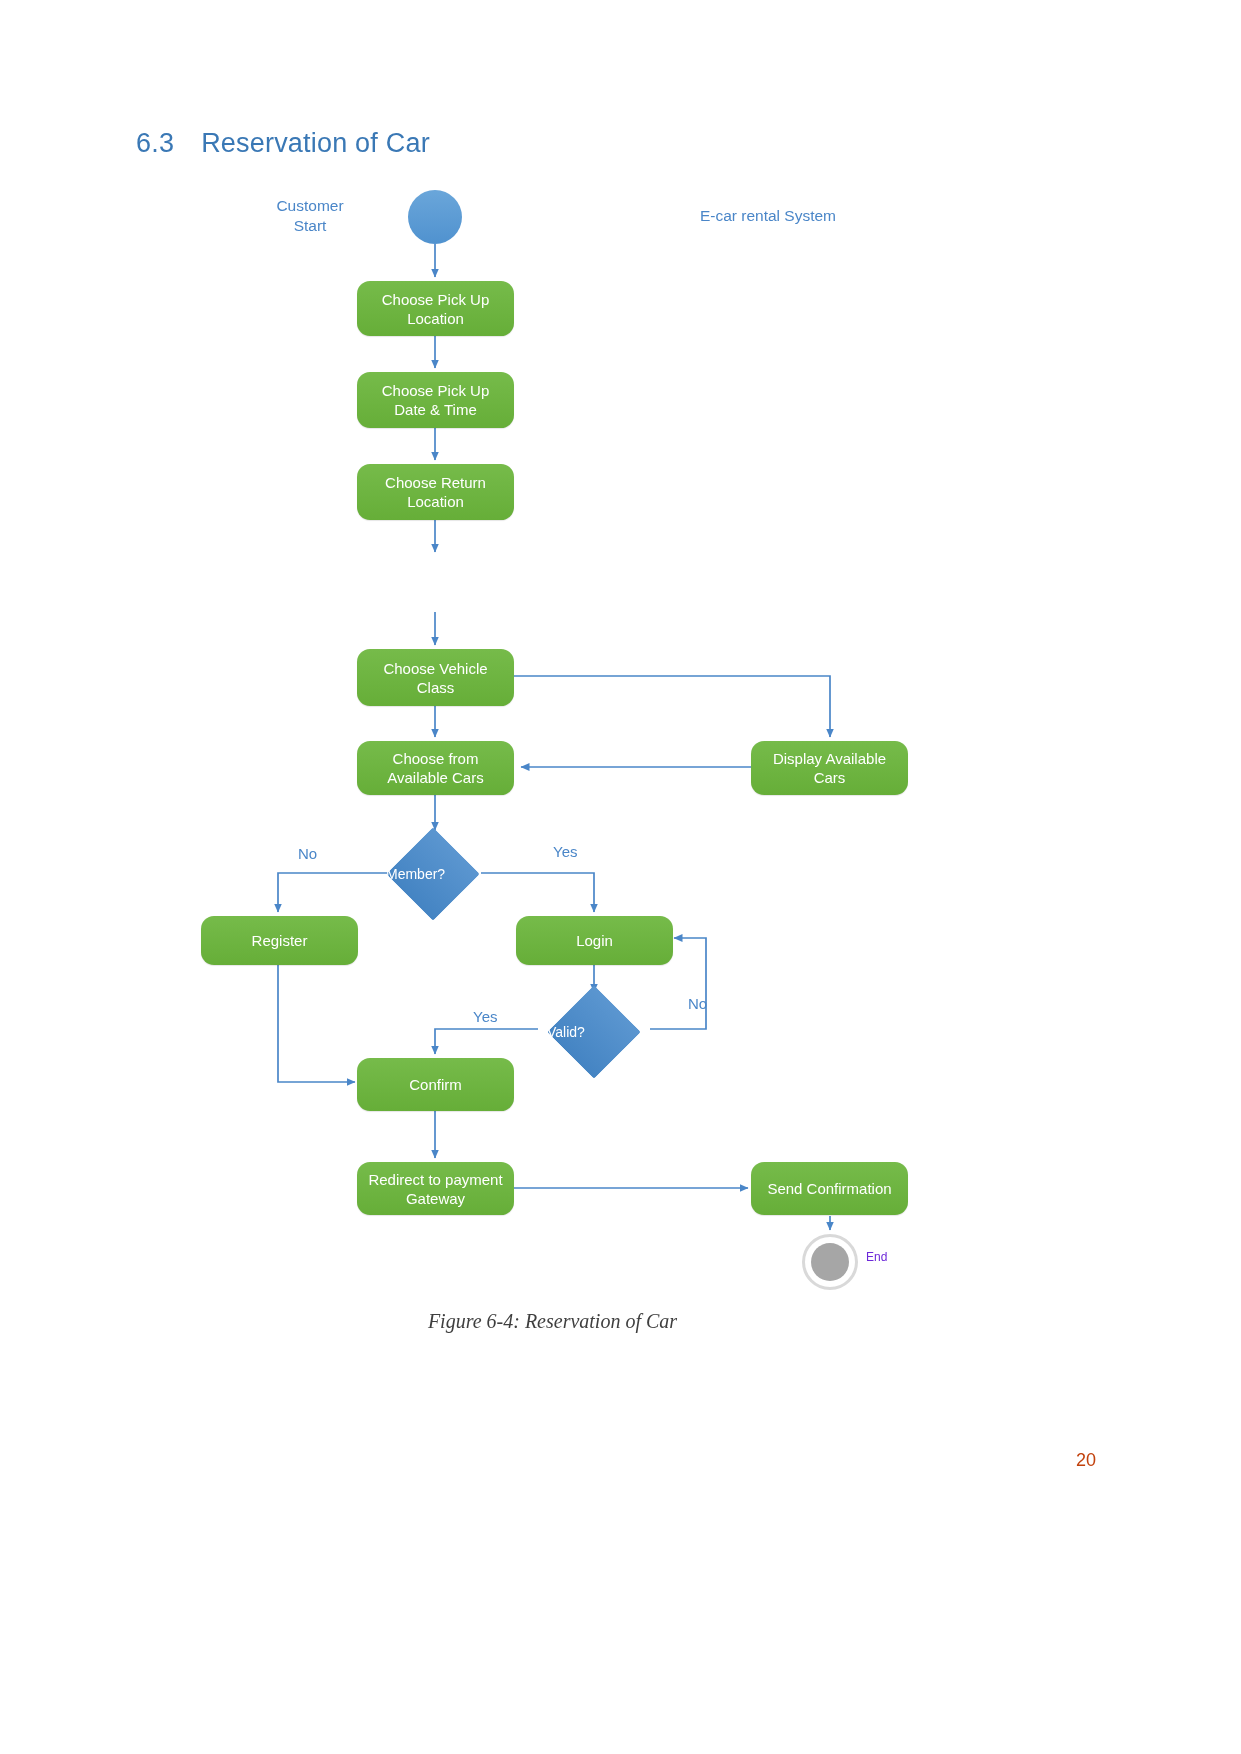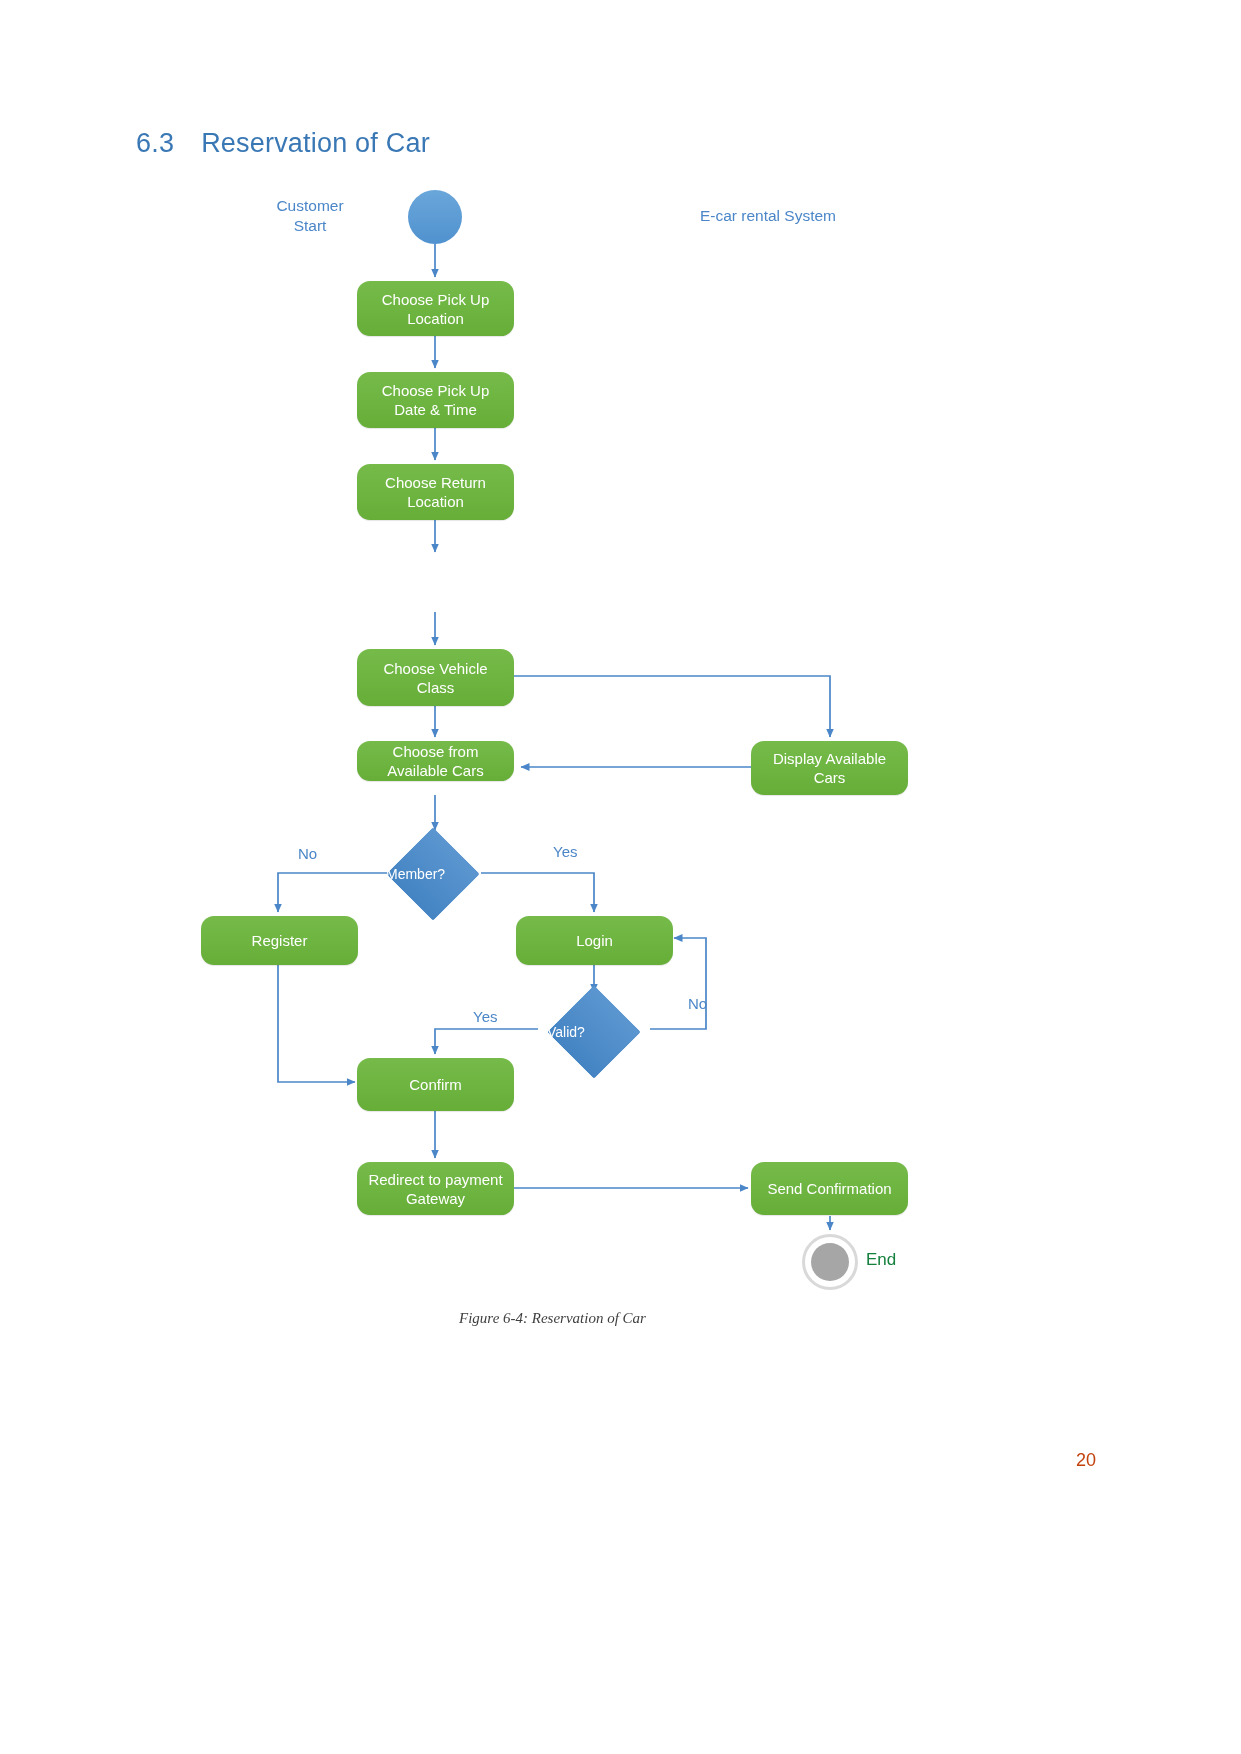--- a/index.html
+++ b/index.html
@@ -121,22 +121,22 @@
     position: absolute;
     left: 6px; top: 6px;
     width: 38px; height: 38px;
     border-radius: 50%;
     background: #a6a6a6;
   }
   #end-label {
     position: absolute;
     left: 866px;
     top: 1250px;
-    color: #15803d;
-    font-size: 17px;
+    color: #6d28d9;
+    font-size: 12px;
   }
 
   
   .edge-label {
     position: absolute;
     color: #4a86c8;
     font-size: 15px;
     white-space: nowrap;
   }
   #edge-label-member-no  { left: 298px; top: 845px; }
@@ -146,21 +146,21 @@
 
   
   #figure-caption {
     position: absolute;
     left: 0;
     top: 1310px;
     width: 1105px;
     text-align: center;
     font-family: "Liberation Serif", serif;
     font-style: italic;
-    font-size: 15px;
+    font-size: 20px;
     color: #3f3f3f;
   }
   
   #page-number {
     position: absolute;
     right: 145px;
     top: 1450px;
     font-size: 18px;
     color: #c2410c;
   }
@@ -230,21 +230,21 @@
 
     <div class="action-node" style="left:357px; top:372px; width:157px; height:56px;">Choose Pick Up Date &amp; Time</div>
 
     <div class="action-node" style="left:357px; top:464px; width:157px; height:56px;">Choose Return Location</div>
 
 
     <div class="action-node" style="left:357px; top:649px; width:157px; height:57px;">Choose Vehicle Class</div>
 
     <div class="action-node" style="left:751px; top:741px; width:157px; height:54px;">Display Available Cars</div>
 
-    <div class="action-node" style="left:357px; top:741px; width:157px; height:40px;">Choose from Available Cars</div>
+    <div class="action-node" style="left:357px; top:741px; width:157px; height:54px;">Choose from Available Cars</div>
 
     <div class="action-node" style="left:201px; top:916px; width:157px; height:49px;">Register</div>
 
     <div class="action-node" style="left:516px; top:916px; width:157px; height:49px;">Login</div>
 
     <div class="action-node" style="left:357px; top:1058px; width:157px; height:53px;">Confirm</div>
 
     <div class="action-node" style="left:357px; top:1162px; width:157px; height:53px;">Redirect to payment Gateway</div>
 
     <div class="action-node" style="left:751px; top:1162px; width:157px; height:53px;">Send Confirmation</div>

